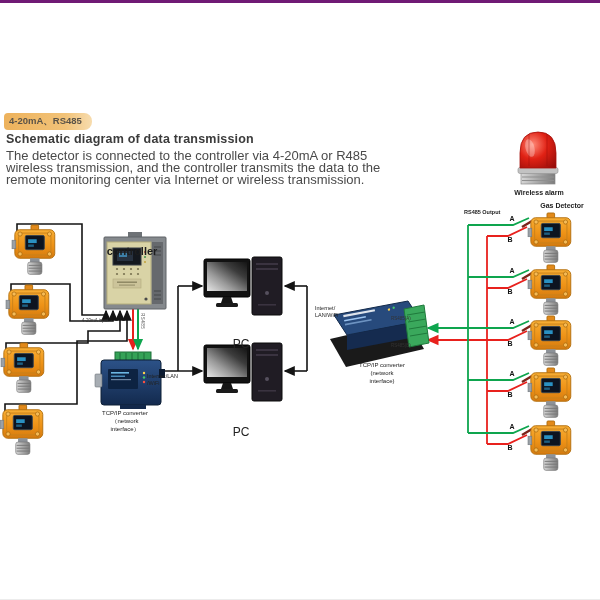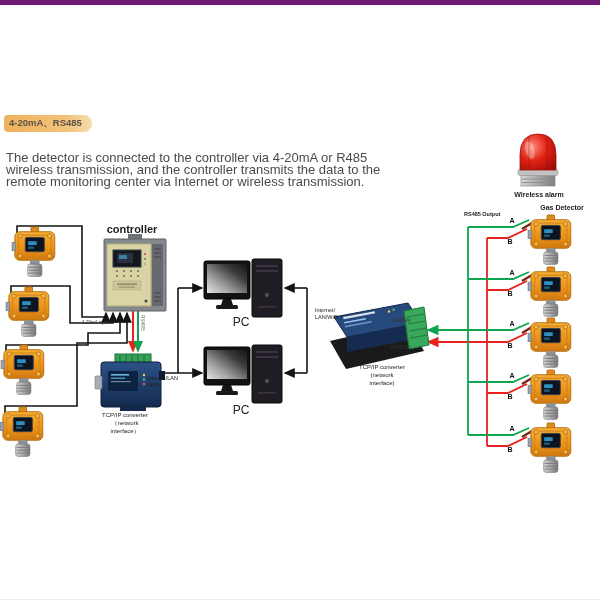--- a/index.html
+++ b/index.html
@@ -1,24 +1,24 @@
 <!DOCTYPE html>
 <html><head>
 <meta charset="utf-8">
 <style>
   * { margin:0; padding:0; box-sizing:border-box; }
   html,body { width:600px; height:600px; background:#fff; font-family:"Liberation Sans", sans-serif; }
   #stage { position:relative; width:600px; height:600px; background:#fff; overflow:hidden;
-           border-top:5px solid #701a75; border-bottom:1px solid #ececec; }
+           border-top:3px solid #701a75; border-bottom:1px solid #ececec; }
   .abs { position:absolute; }
   #tag { left:4px; top:110px; padding:2px 10px 2px 5px; font-size:9.5px; font-weight:bold; color:#5a5348;
          background:linear-gradient(90deg,#edb25c 0%,#f2c379 70%,#f7dcae 100%); border-radius:4px 8px 8px 4px; }
   #title { left:6px; top:129px; font-size:12.5px; font-weight:bold; color:#3b3b3b; letter-spacing:.2px; }
   #desc { left:6px; top:147px; width:386px; font-size:13px; line-height:11.8px; color:#4a4a4a; }
-  .lbl { color:#1d1d1d; }
+  .lbl { color:#1d1d1d;margin-top:24px; }
   .ctr { text-align:center; }
   #lbl-controller { left:96px; top:218px; width:72px; font-size:11px; font-weight:bold; }
   .pc-lbl { width:36px; font-size:12px; color:#222; }
   #lbl-pc1 { left:223px; top:310px; }
   #lbl-pc2 { left:223px; top:398px; }
   #lbl-walarm { left:508px; top:186px; width:62px; font-size:7px; font-weight:bold; color:#222; }
   #lbl-gasdet { left:532px; top:199px; width:60px; font-size:7px; font-weight:bold; color:#222; }
   #lbl-rsout { left:464px; top:206px; font-size:5.5px; font-weight:bold; color:#222; }
   .tiny { font-size:4.5px; color:#333; }
   #lbl-rsa { left:391px; top:313px; }
@@ -259,20 +259,21 @@
       <line x1="522" y1="177.5" x2="554" y2="177.5" stroke="#8f8f8f"></line>
       <rect x="518" y="164.5" width="40" height="6" rx="2" fill="#c2c2c2" stroke="#9a9a9a" stroke-width=".7"></rect>
       <path d="M520,165 L520,150 Q520,129 538,129 Q556,129 556,150 L556,165 Z" fill="url(#gDome)" stroke="#a50f0a" stroke-width=".8"></path>
       <ellipse cx="530" cy="145" rx="4.5" ry="9" fill="#ffffff" opacity=".3" transform="rotate(-14 530 145)"></ellipse>
       <line x1="529" y1="131" x2="529" y2="163" stroke="#8f0b08" stroke-width=".7" opacity=".6"></line>
       <line x1="547" y1="131" x2="547" y2="163" stroke="#8f0b08" stroke-width=".7" opacity=".6"></line>
     </g>
   </svg>
 
   <div class="abs" id="tag">4-20mA、RS485</div>
+  <div class="abs" id="title">Schematic diagram of data transmission</div>
   <div class="abs" id="desc">The detector is connected to the controller via 4-20mA or R485 wireless transmission, and the controller transmits the data to the remote monitoring center via Internet or wireless transmission.</div>
 
   <div class="abs lbl ctr" id="lbl-controller">controller</div>
   <div class="abs lbl ctr pc-lbl" id="lbl-pc1">PC</div>
   <div class="abs lbl ctr pc-lbl" id="lbl-pc2">PC</div>
   <div class="abs ctr" id="lbl-walarm">Wireless alarm</div>
   <div class="abs ctr" id="lbl-gasdet">Gas Detector</div>
   <div class="abs" id="lbl-rsout">RS485 Output</div>
   <div class="abs tiny" id="lbl-rsa">RS485(A)</div>
   <div class="abs tiny" id="lbl-rsb">RS485(B)</div>

